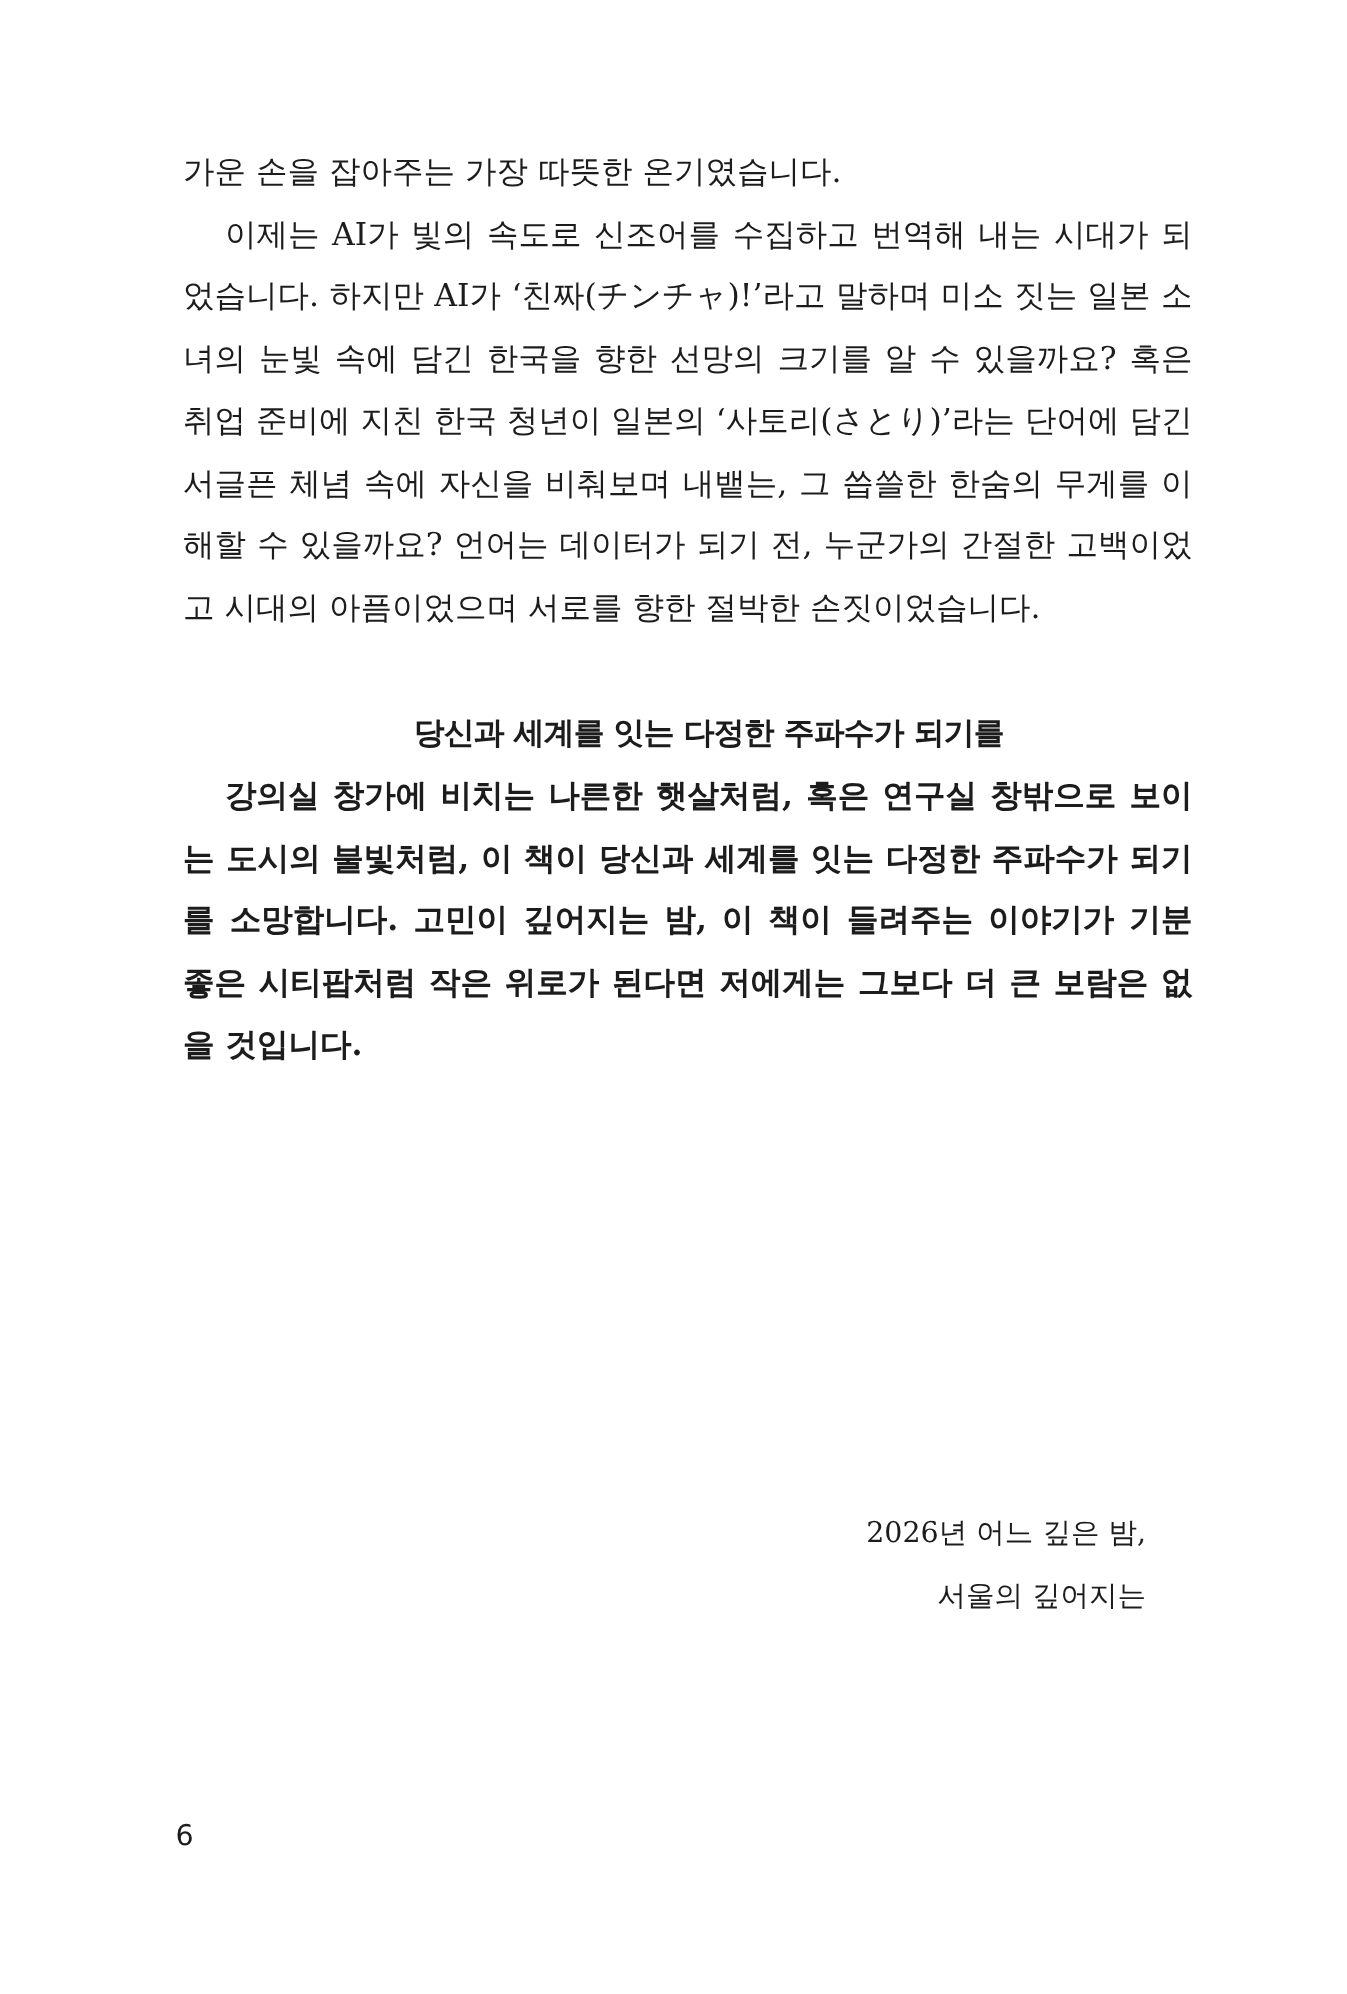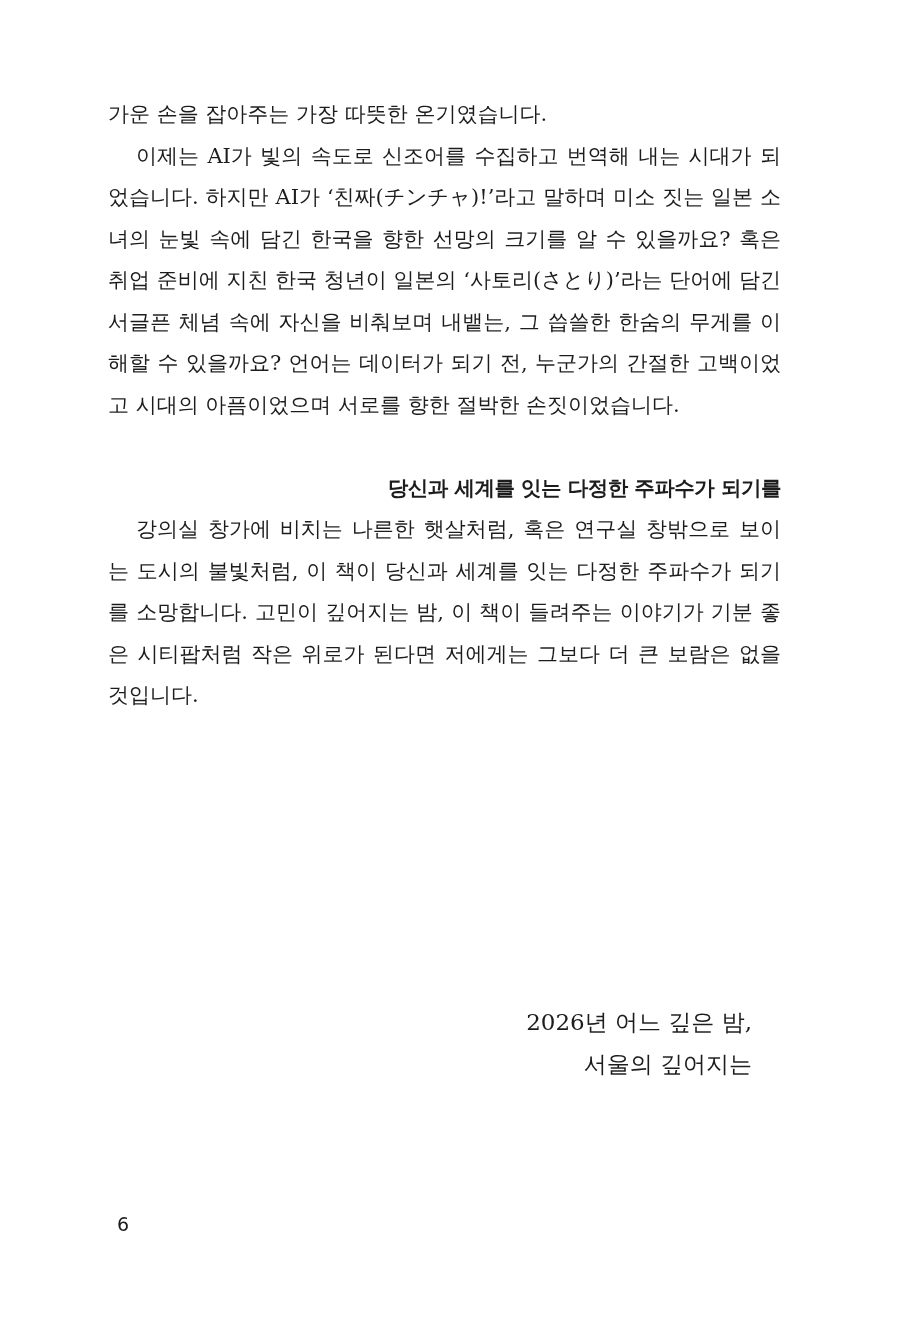--- a/index.html
+++ b/index.html
@@ -11,53 +11,54 @@
     position: relative;
     width: 898px;
     height: 1329px;
     background: #ffffff;
     overflow: hidden;
     font-family: "DejaVu Serif", "Liberation Serif", serif;
     color: #1c1c1c;
   }
   .text-block {
     position: absolute;
-    left: 108px;
+    left: 122px;
     top: 94px;
     width: 673px;
     font-size: 21px;
     line-height: 41.5px;
     text-align: justify;
   }
   .text-block p {
     margin: 0;
   }
   .indent {
     text-indent: 28px;
   }
   .section-heading {
     margin: 0;
     margin-top: 41.5px;
     font-family: "DejaVu Sans", "Liberation Sans", sans-serif;
     font-weight: 700;
     font-size: 20.5px;
     line-height: 41.5px;
     text-indent: 28px;
-    text-align: right;
+    text-align: center;
     letter-spacing: -0.5px;
   }
   .gap-above {
     margin-top: 41.5px;
+    font-weight: bold;
   }
   .signoff {
     position: absolute;
     top: 1002px;
-    right: 146px;
+    right: 134px;
     text-align: right;
-    font-size: 23px;
+    font-size: 19px;
     line-height: 41.5px;
   }
   .page-number {
     position: absolute;
     left: 117px;
     top: 1212px;
     font-family: "DejaVu Sans", "Liberation Sans", sans-serif;
     font-size: 19px;
     line-height: 24px;
   }

